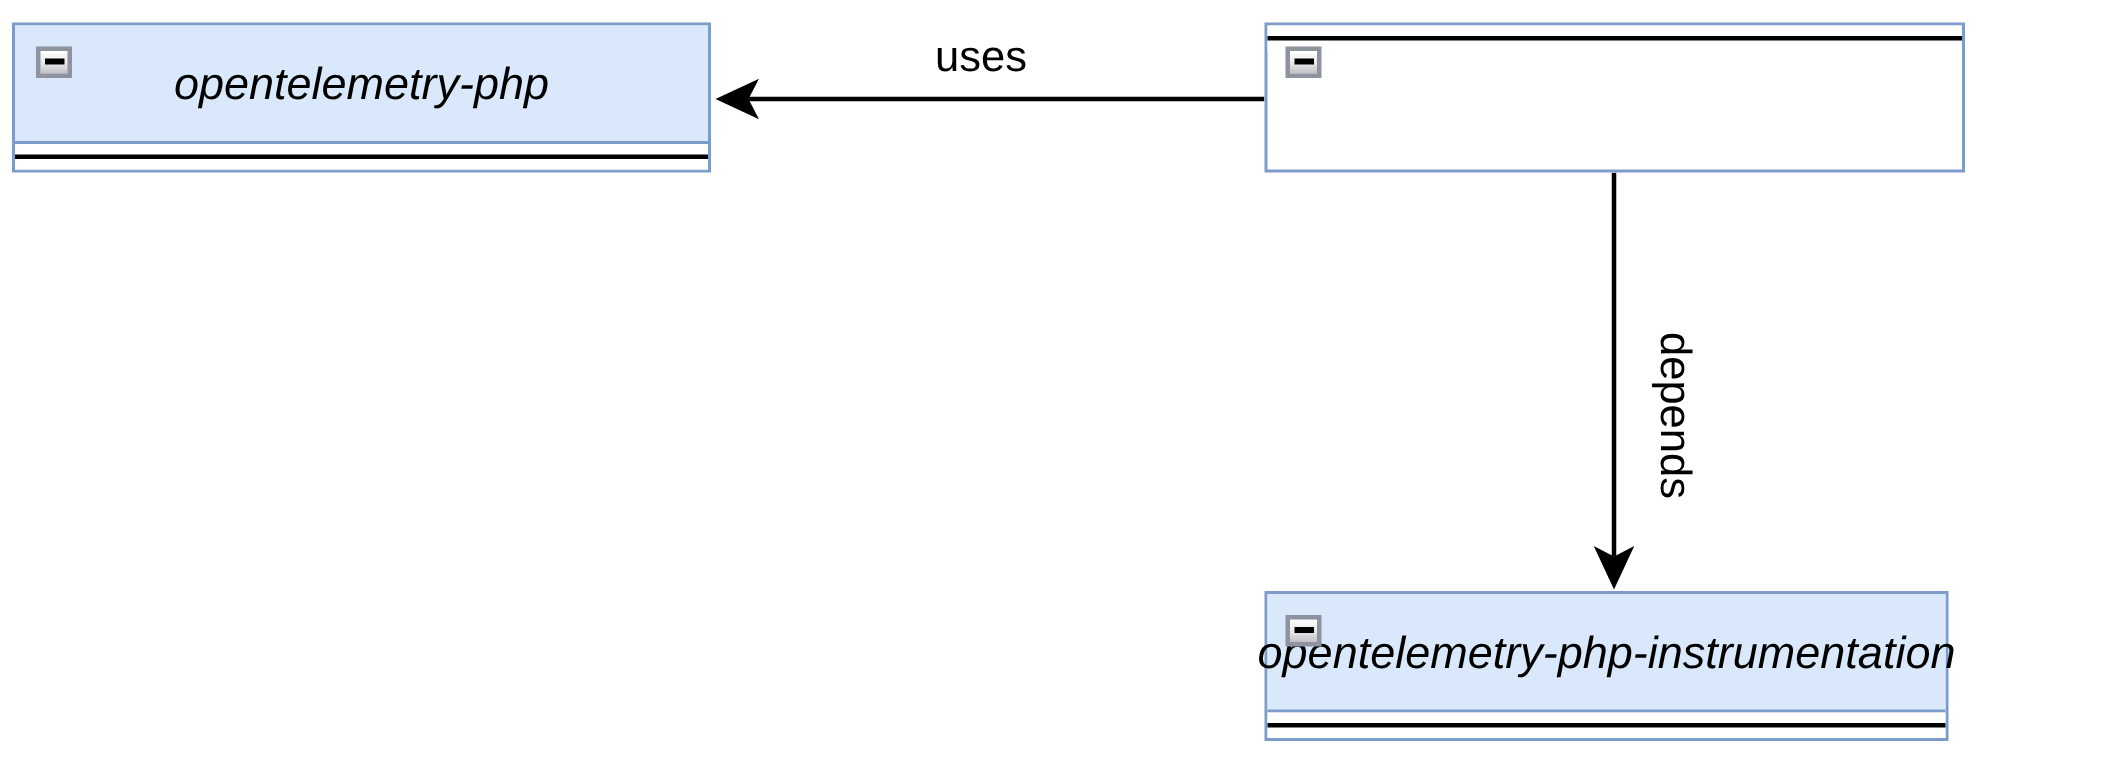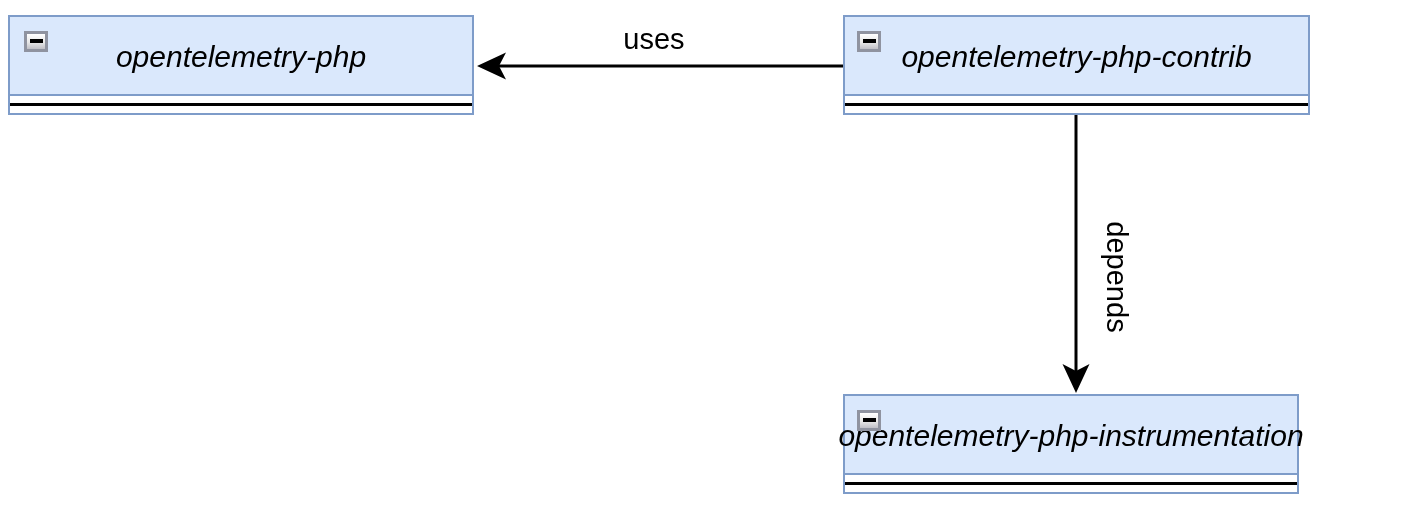--- a/index.html
+++ b/index.html
@@ -121,23 +121,20 @@
     </div>
     <div class="node-sections">
       <div class="section-divider"></div>
     </div>
     <div class="collapse-btn" style="left:14px;">
       <div class="collapse-minus"></div>
     </div>
   </div>
 
   <div class="node" style="left:843px; top:15px; width:467px; height:100px;">
-    <div class="node-title">
-      <span class="node-label">opentelemetry-php-contrib</span>
-    </div>
     <div class="node-sections">
       <div class="section-divider"></div>
     </div>
     <div class="collapse-btn">
       <div class="collapse-minus"></div>
     </div>
   </div>
 
   <div class="node" style="left:843px; top:394px; width:456px; height:100px;">
     <div class="node-title">

